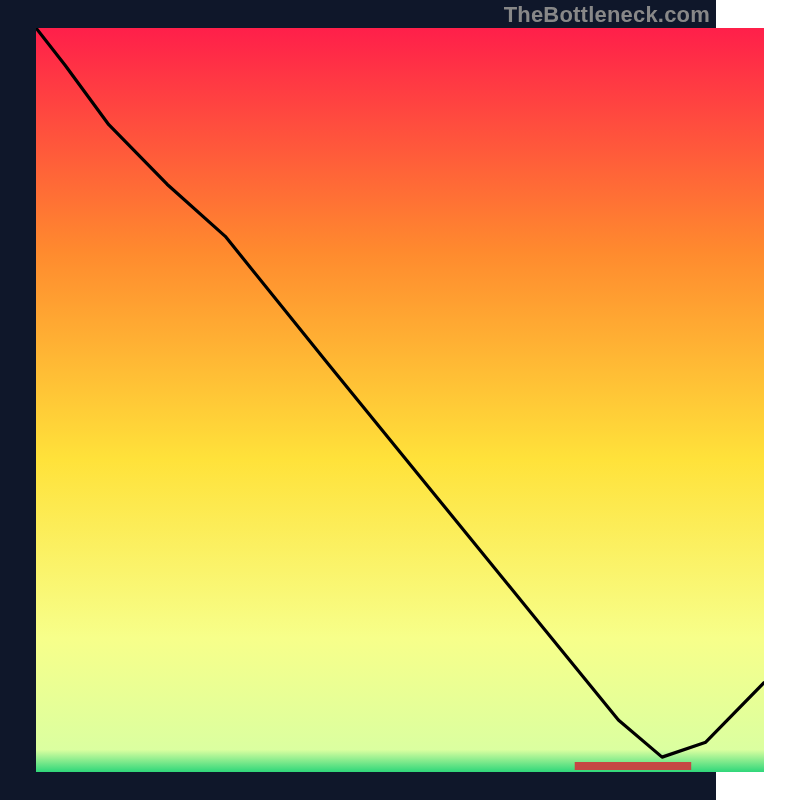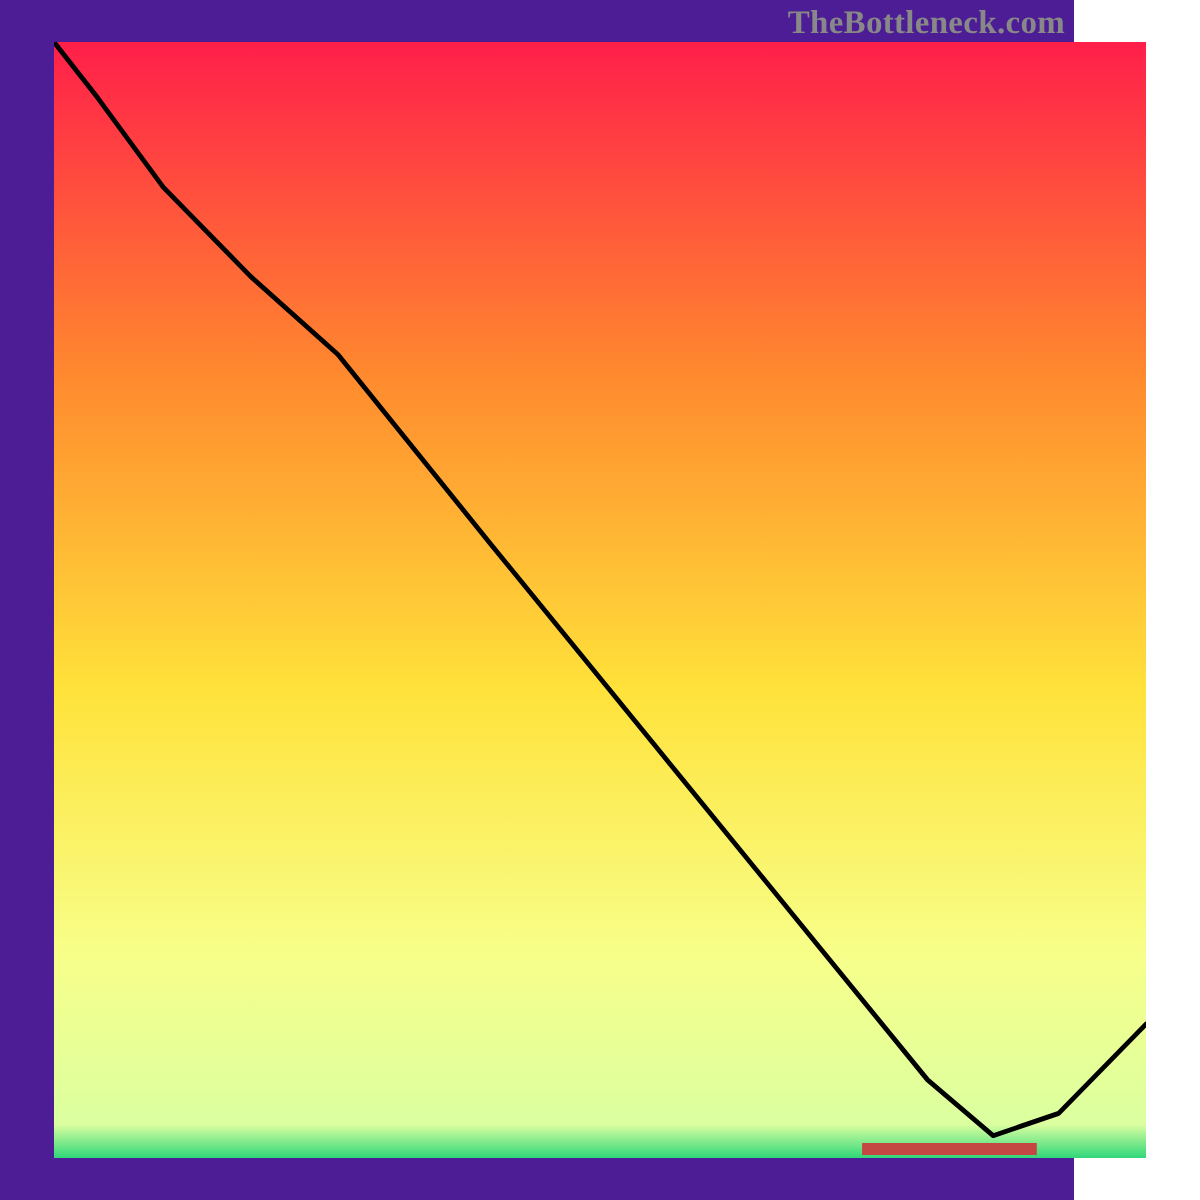--- a/index.html
+++ b/index.html
@@ -8,22 +8,21 @@
     width: 800px;
     height: 800px;
     background: #ffffff;
     overflow: hidden;
     font-family: Arial, Helvetica, sans-serif;
   }
   .chart-wrap {
     position: relative;
     width: 716px;
     height: 800px;
-    background: #4c1d95;
-    font-family: Liberation Serif, serif;
+    background: #0f172a;
   }
   .watermark {
     position: absolute;
     top: 2px;
     right: 6px;
     color: #888;
     font-size: 22px;
     font-weight: 600;
     z-index: 4;
     letter-spacing: 0.2px;

